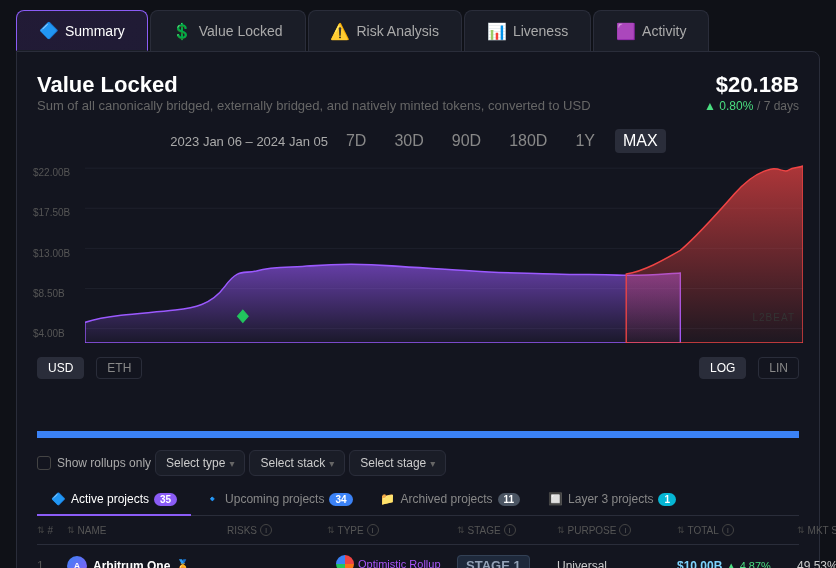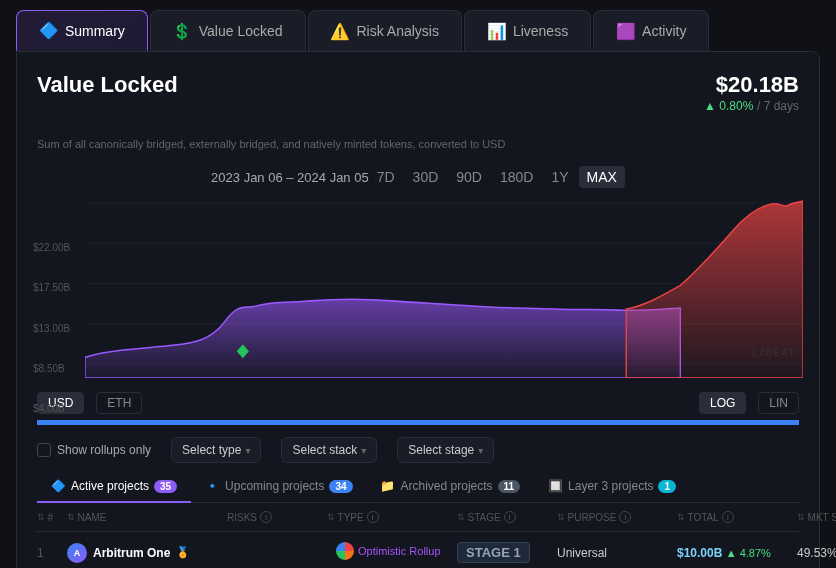--- a/index.html
+++ b/index.html
@@ -61,24 +61,23 @@
       font-size: 22px;
       font-weight: 700;
       color: #fff;
     }
     .vl-amount {
       font-size: 22px;
       font-weight: 700;
       color: #fff;
     }
     .vl-subtitle {
-      font-size: 11px;
+      font-size: 13px;
       color: #666;
       margin-bottom: 12px;
-      margin-top: 40px;
     }
     .vl-change {
       font-size: 12px;
       color: #4ade80;
       margin-left: 16px;
     }
     .vl-period {
       color: #666;
       font-size: 12px;
     }
@@ -98,40 +97,40 @@
       display: flex;
       gap: 2px;
     }
     .time-btn {
       padding: 3px 8px;
       border-radius: 4px;
       border: none;
       background: transparent;
       color: #888;
       cursor: pointer;
-      font-size: 14px;
+      font-size: 16px;
+      margin-left: 10px;
     }
     .time-btn.active { background: #2a2d3a; color: #fff; }
 
     
     .chart-container {
       position: relative;
       height: 180px;
       margin: 0 -4px;
     }
     .chart-labels {
       position: absolute;
       left: 0;
       top: 0;
       height: 100%;
       display: flex;
       flex-direction: column;
       justify-content: space-between;
       padding: 4px 0;
-      margin-top: 40px;
     }
     .chart-label {
       font-size: 10px;
       color: #555;
     }
     .watermark {
       position: absolute;
       right: 8px;
       bottom: 20px;
       font-size: 10px;
@@ -166,23 +165,24 @@
     }
     .currency-btn.active, .scale-btn.active {
       background: #2a2d3a;
       color: #fff;
     }
 
     
     .filter-row {
       display: flex;
       align-items: center;
-      gap: 20px;
+      gap: 4px;
       padding: 12px 0 8px;
-      border-top: 5px solid #3b82f6;
+      border-top: 7px solid #3b82f6;
+      margin-top: 46px;
     }
     .toggle-label {
       display: flex;
       align-items: center;
       gap: 6px;
       font-size: 12px;
       color: #aaa;
       cursor: pointer;
     }
     .toggle-box {

